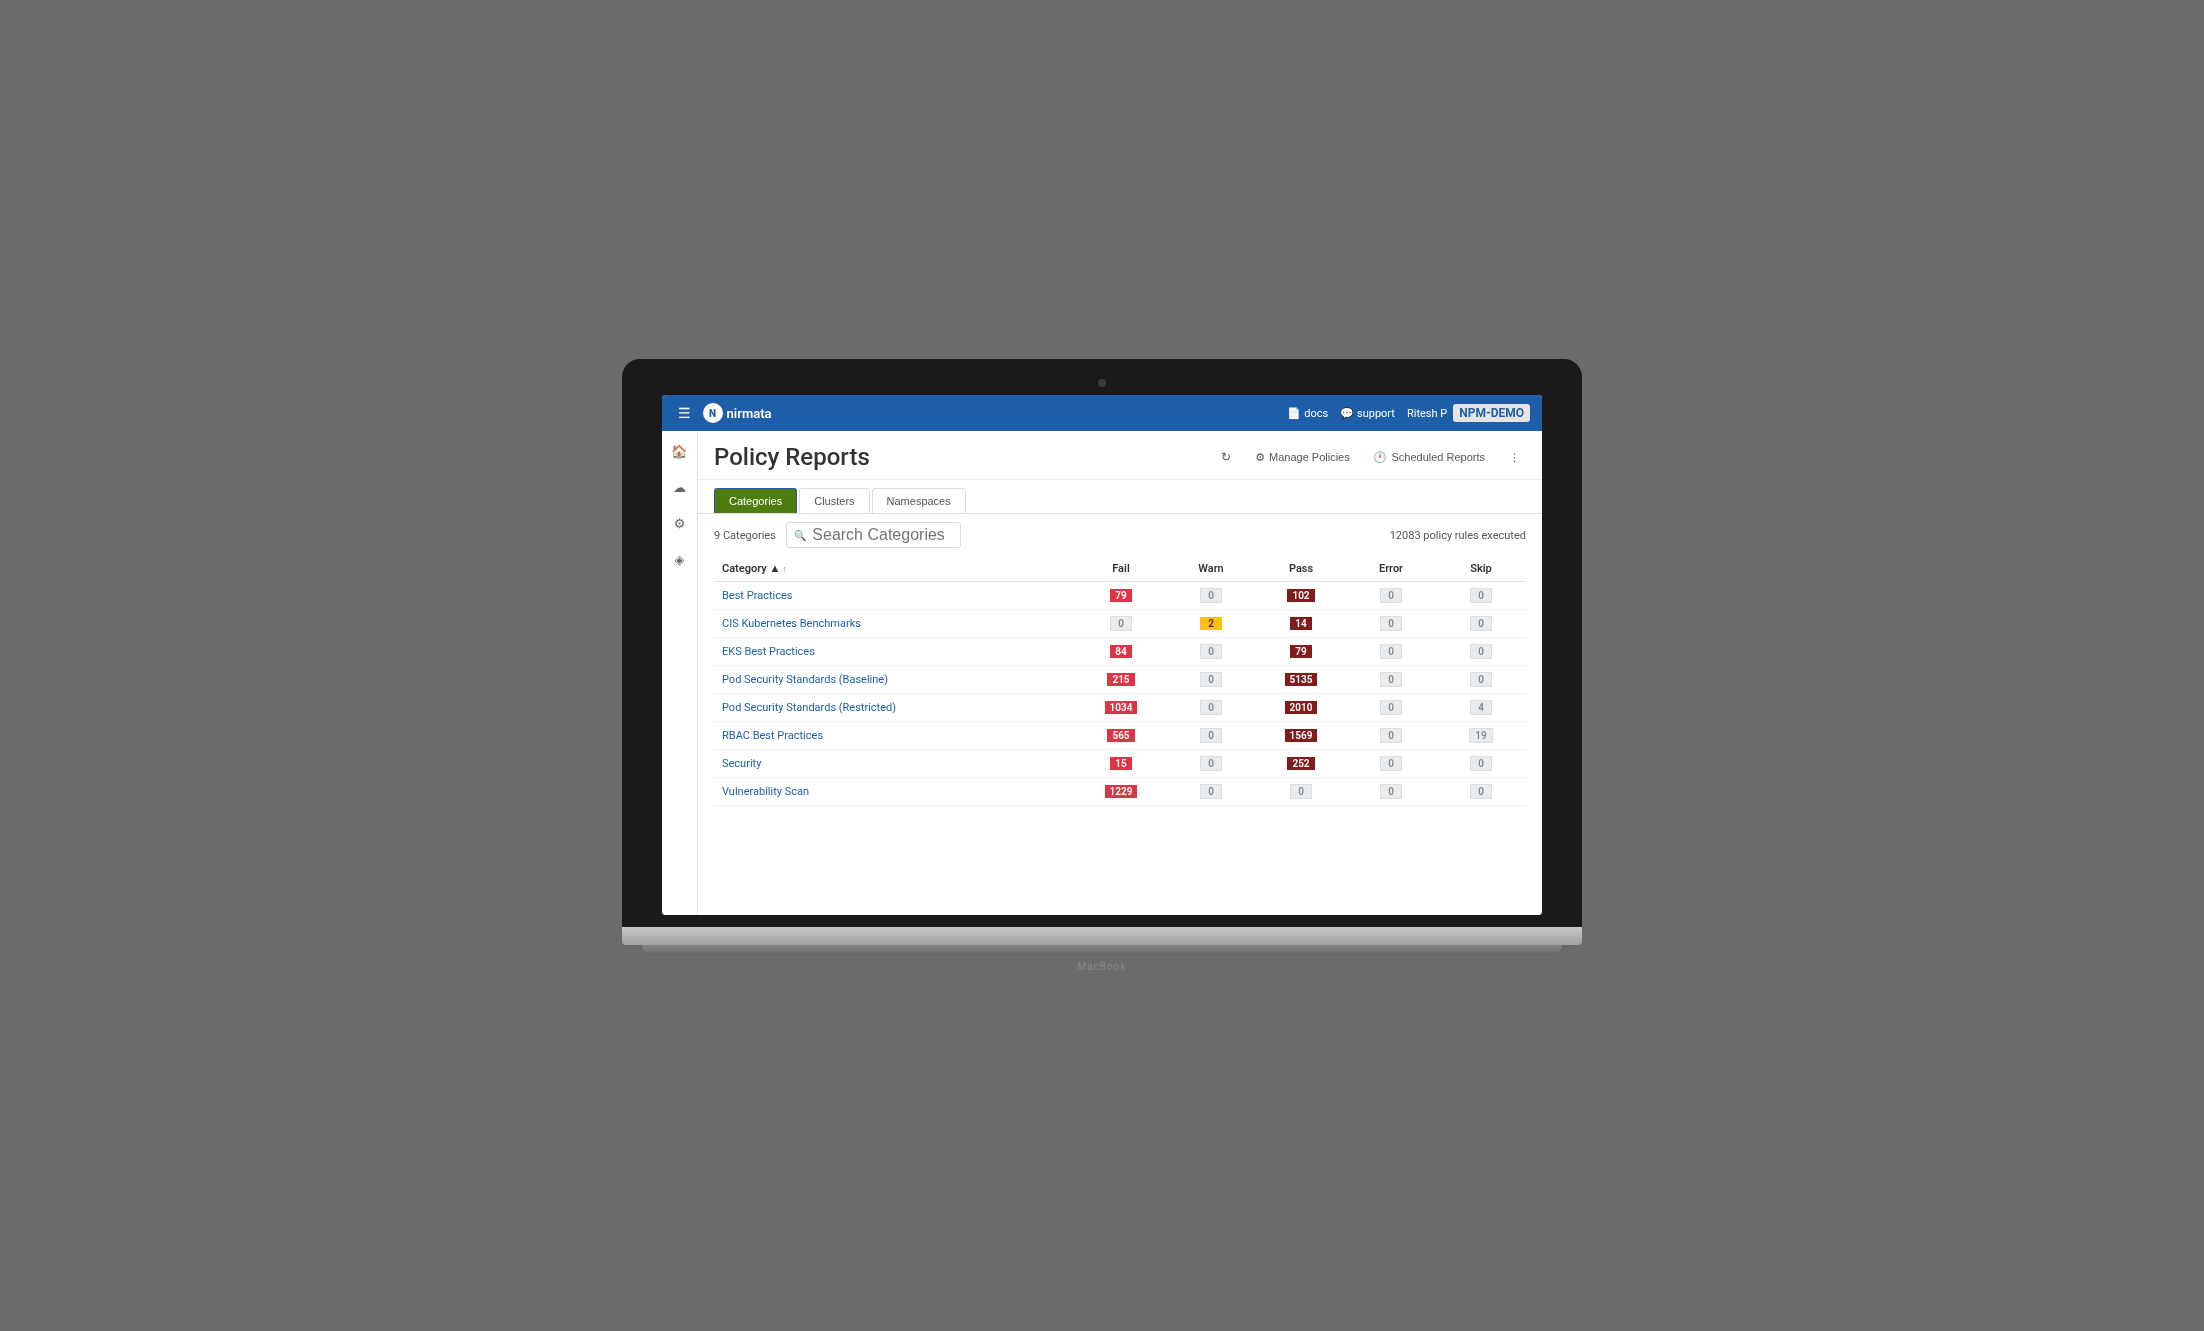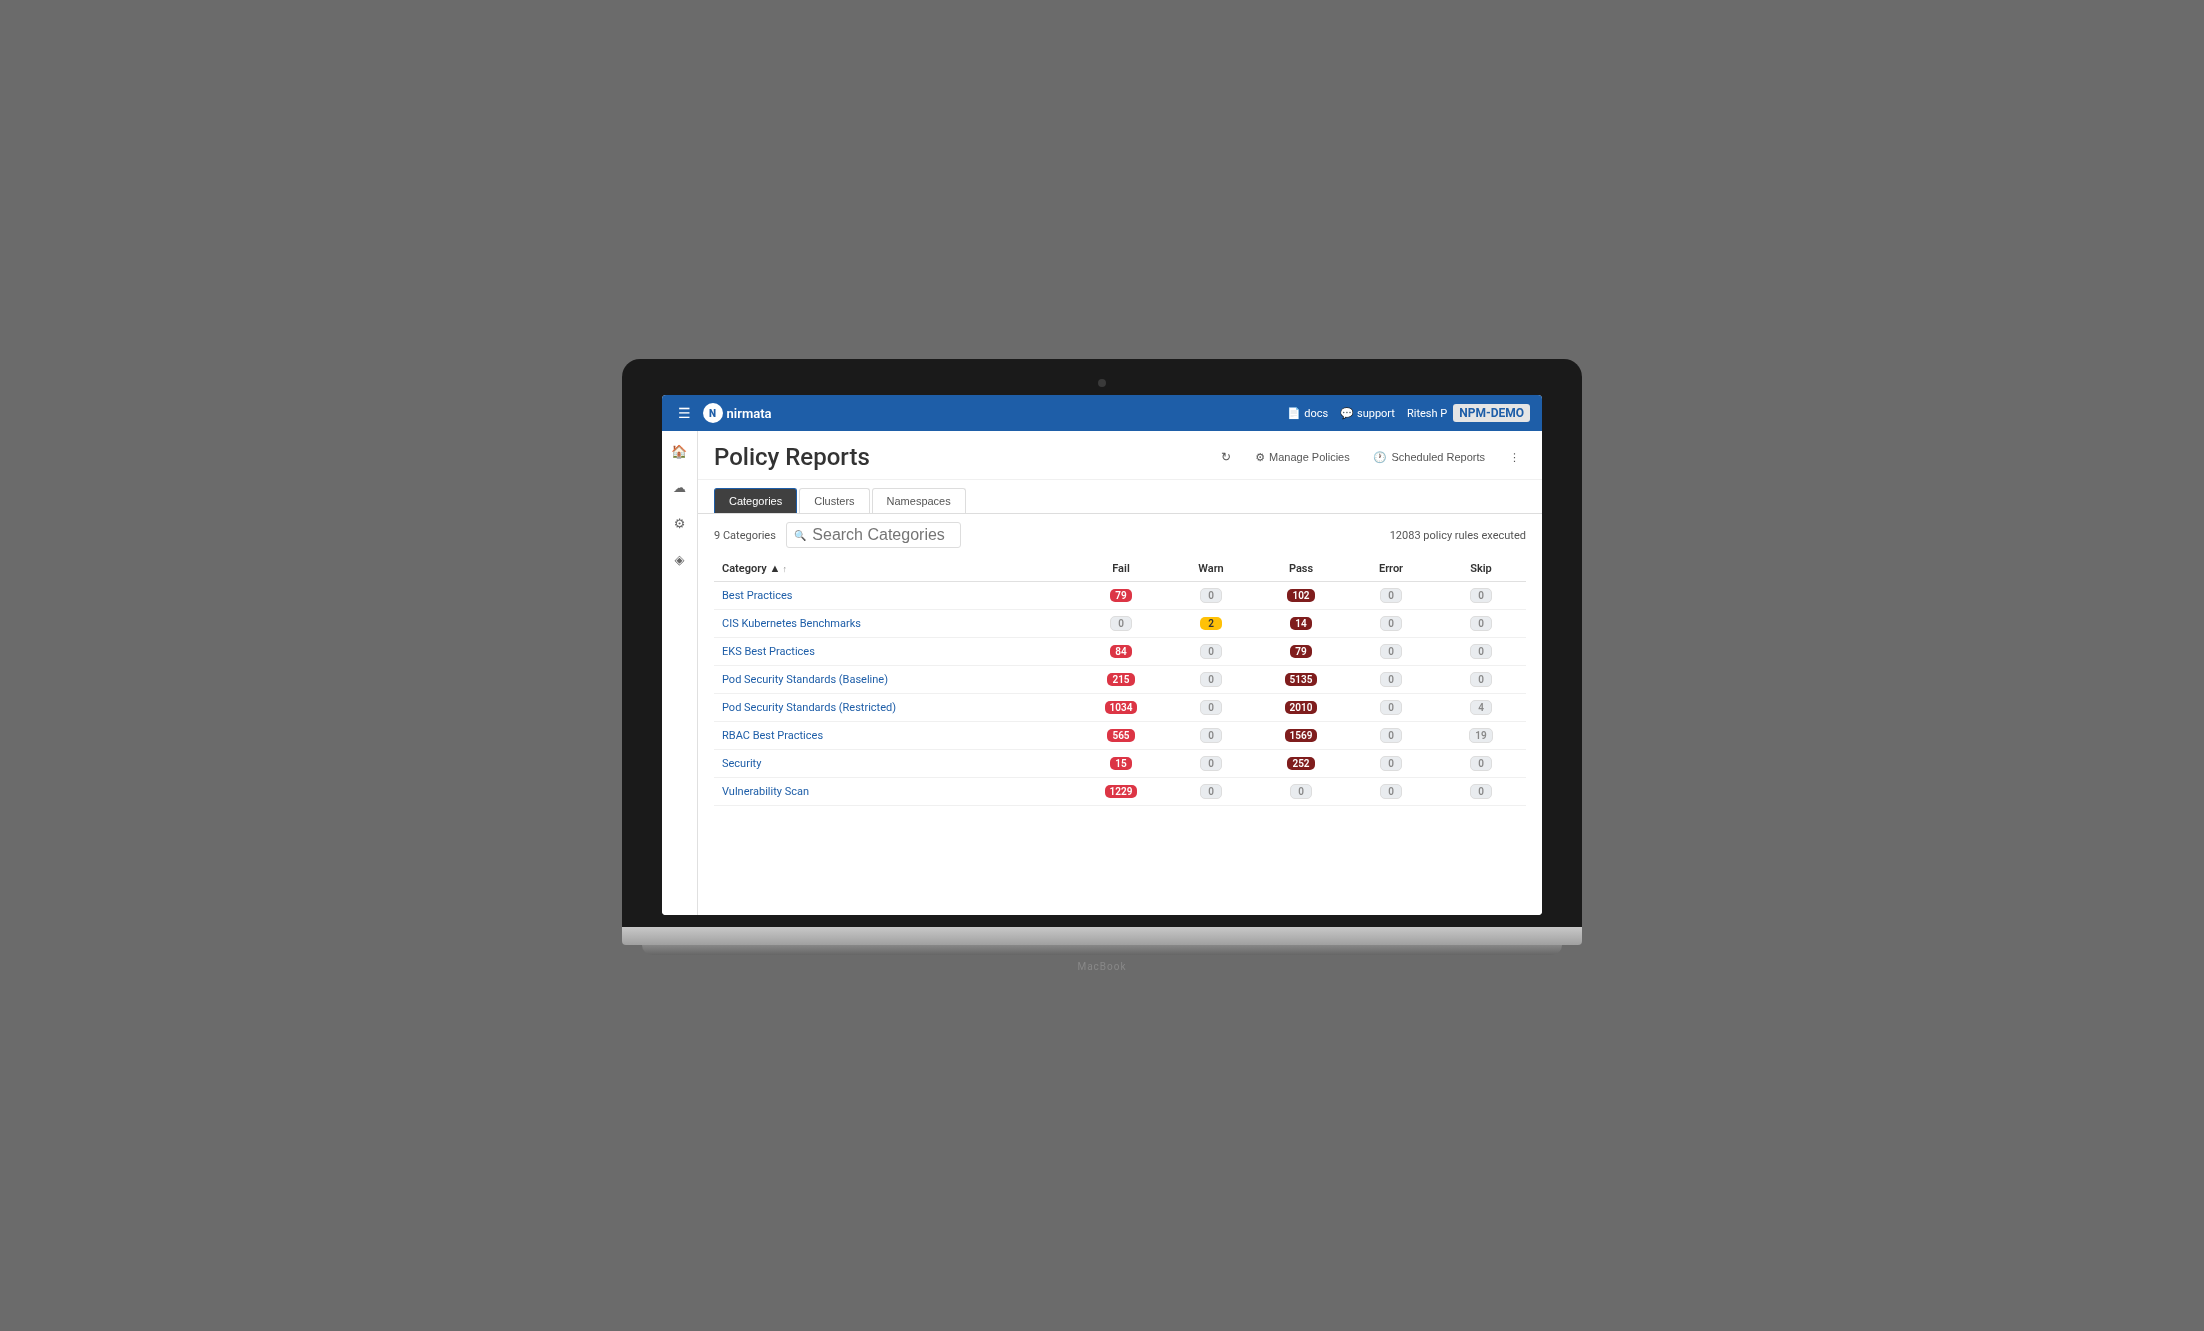--- a/index.html
+++ b/index.html
@@ -222,21 +222,21 @@
       font-size: 11px;
       cursor: pointer;
       border: 1px solid #ddd;
       background: #fff;
       border-bottom: none;
       border-radius: 3px 3px 0 0;
       color: #555;
     }
 
     .tab-btn.active {
-      background: #404040;
+      background: #4d7c0f;
       color: #fff;
       border-color: #1e5ea8;
     }
 
     .filters-bar {
       display: flex;
       align-items: center;
       justify-content: space-between;
       padding: 8px 16px;
     }
@@ -307,21 +307,21 @@
 
     .category-link {
       color: #1e5ea8;
       text-decoration: none;
       font-size: 11px;
     }
 
     .badge {
       display: inline-block;
       padding: 1px 5px;
-      border-radius: 5px;
+      border-radius: 0;
       font-size: 10px;
       font-weight: 600;
       min-width: 22px;
       text-align: center;
     }
 
     .badge-fail { background: #dc3545; color: #fff; }
     .badge-warn { background: #ffc107; color: #333; }
     .badge-pass { background: #7f1d1d; color: #fff; }
     .badge-zero { background: #e9ecef; color: #888; border: 1px solid #ddd; }

